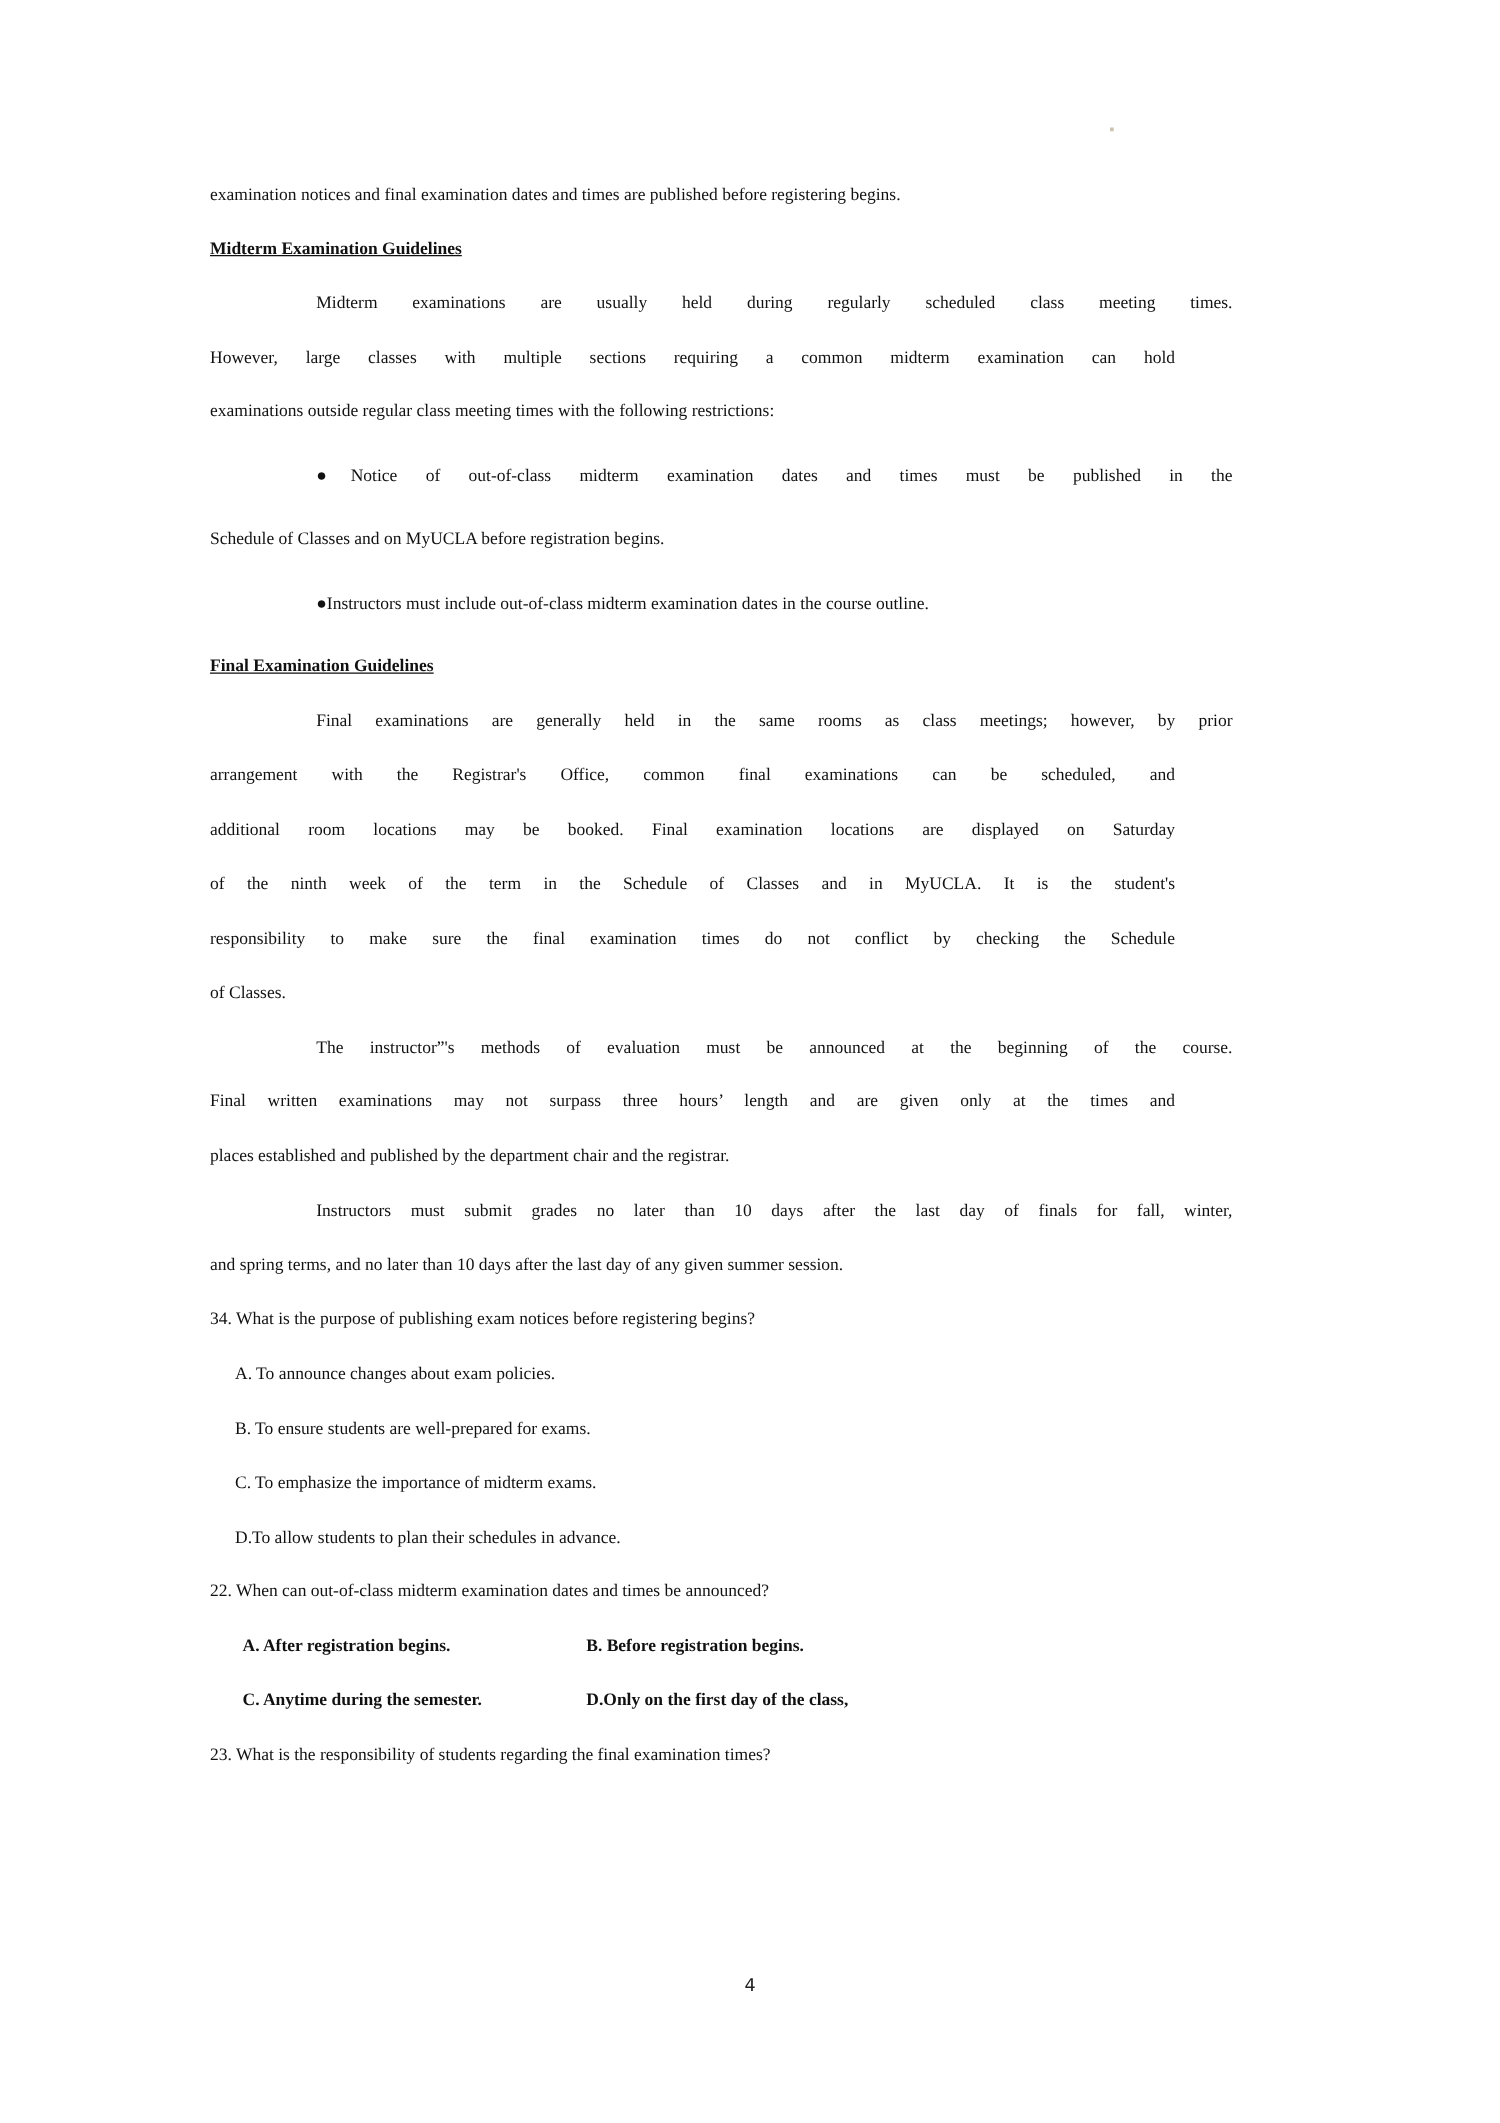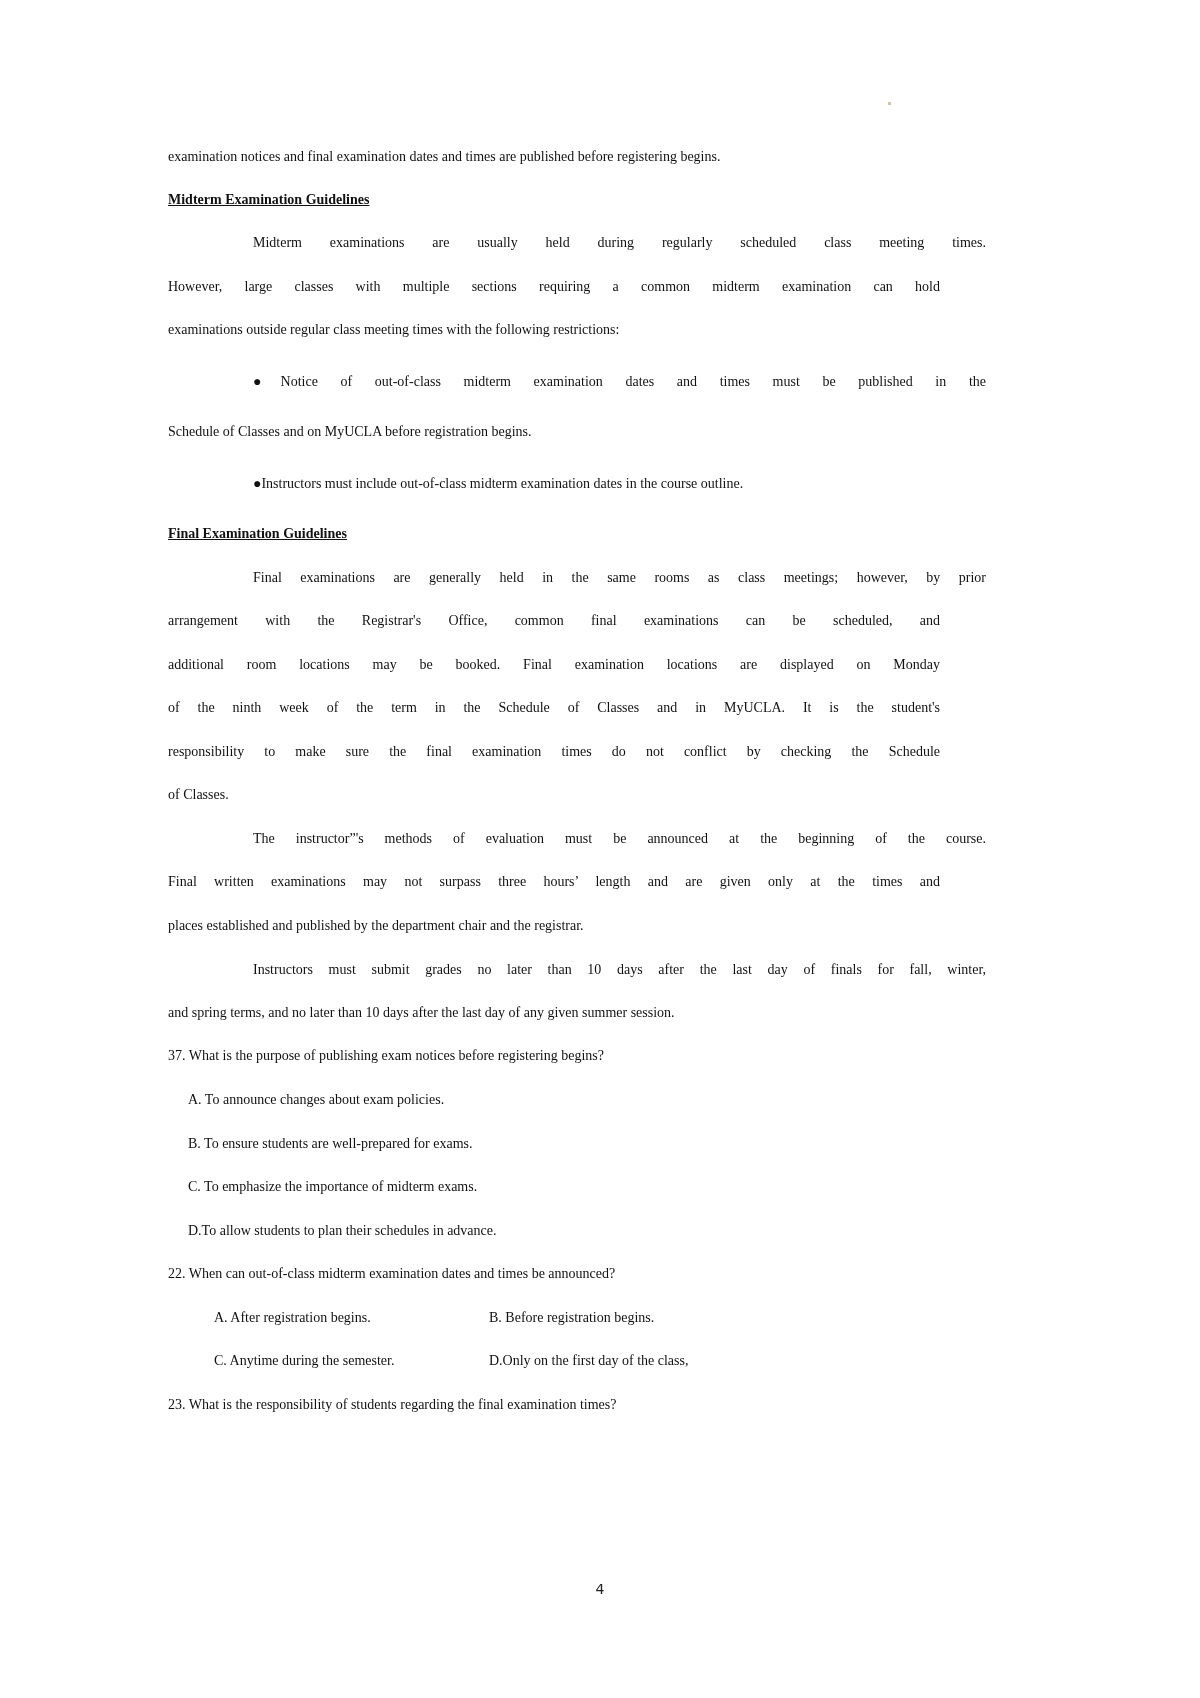--- a/index.html
+++ b/index.html
@@ -29,21 +29,21 @@
     line-height: 24px;
     white-space: nowrap;
   }
   .justify {
     text-align: justify;
     text-align-last: justify;
     white-space: normal;
   }
   .indent { left: 207px; width: 733px; margin-left: 46px; }
   .opt { left: 188px; width: 752px; }
-  .opt2 { left: 214px; width: 733px; }
+  .opt2 { left: 194px; width: 733px; font-weight: bold; }
   .bold { font-weight: bold; text-decoration: underline; }
   .col2 { position: absolute; left: 275px; }
   .artifact {
     position: absolute;
     left: 888px; top: 102px;
     width: 3px; height: 3px;
     background: #b8aa90;
     opacity: 0.7;
   }
   .pagenum {
@@ -72,33 +72,33 @@
   <div class="line" style="top:318px">examinations outside regular class meeting times with the following restrictions:</div>
 
   <div class="line indent justify" style="top:370px">●Notice of out-of-class midterm examination dates and times must be published in the</div>
   <div class="line" style="top:420px">Schedule of Classes and on MyUCLA before registration begins.</div>
   <div class="line indent" style="top:472px">●Instructors must include out-of-class midterm examination dates in the course outline.</div>
 
   <div class="line bold" style="top:522px">Final Examination Guidelines</div>
 
   <div class="line indent justify" style="top:566px">Final examinations are generally held in the same rooms as class meetings; however, by prior</div>
   <div class="line justify" style="top:609px">arrangement with the Registrar's Office, common final examinations can be scheduled, and</div>
-  <div class="line justify" style="top:653px">additional room locations may be booked. Final examination locations are displayed on Monday</div>
+  <div class="line justify" style="top:653px">additional room locations may be booked. Final examination locations are displayed on Saturday</div>
   <div class="line justify" style="top:696px">of the ninth week of the term in the Schedule of Classes and in MyUCLA. It is the student's</div>
   <div class="line justify" style="top:740px">responsibility to make sure the final examination times do not conflict by checking the Schedule</div>
   <div class="line" style="top:783px">of Classes.</div>
 
   <div class="line indent justify" style="top:827px">The instructor”'s methods of evaluation must be announced at the beginning of the course.</div>
   <div class="line justify" style="top:870px">Final written examinations may not surpass three hours’ length and are given only at the times and</div>
   <div class="line" style="top:914px">places established and published by the department chair and the registrar.</div>
 
   <div class="line indent justify" style="top:958px">Instructors must submit grades no later than 10 days after the last day of finals for fall, winter,</div>
   <div class="line" style="top:1001px">and spring terms, and no later than 10 days after the last day of any given summer session.</div>
 
-  <div class="line" style="top:1044px">37. What is the purpose of publishing exam notices before registering begins?</div>
+  <div class="line" style="top:1044px">34. What is the purpose of publishing exam notices before registering begins?</div>
   <div class="line opt" style="top:1088px">A. To announce changes about exam policies.</div>
   <div class="line opt" style="top:1132px">B. To ensure students are well-prepared for exams.</div>
   <div class="line opt" style="top:1175px">C. To emphasize the importance of midterm exams.</div>
   <div class="line opt" style="top:1219px">D.To allow students to plan their schedules in advance.</div>
 
   <div class="line" style="top:1262px">22. When can out-of-class midterm examination dates and times be announced?</div>
   <div class="line opt2" style="top:1306px">
     <span>A. After registration begins.</span>
     <span class="col2">B. Before registration begins.</span>
   </div>

